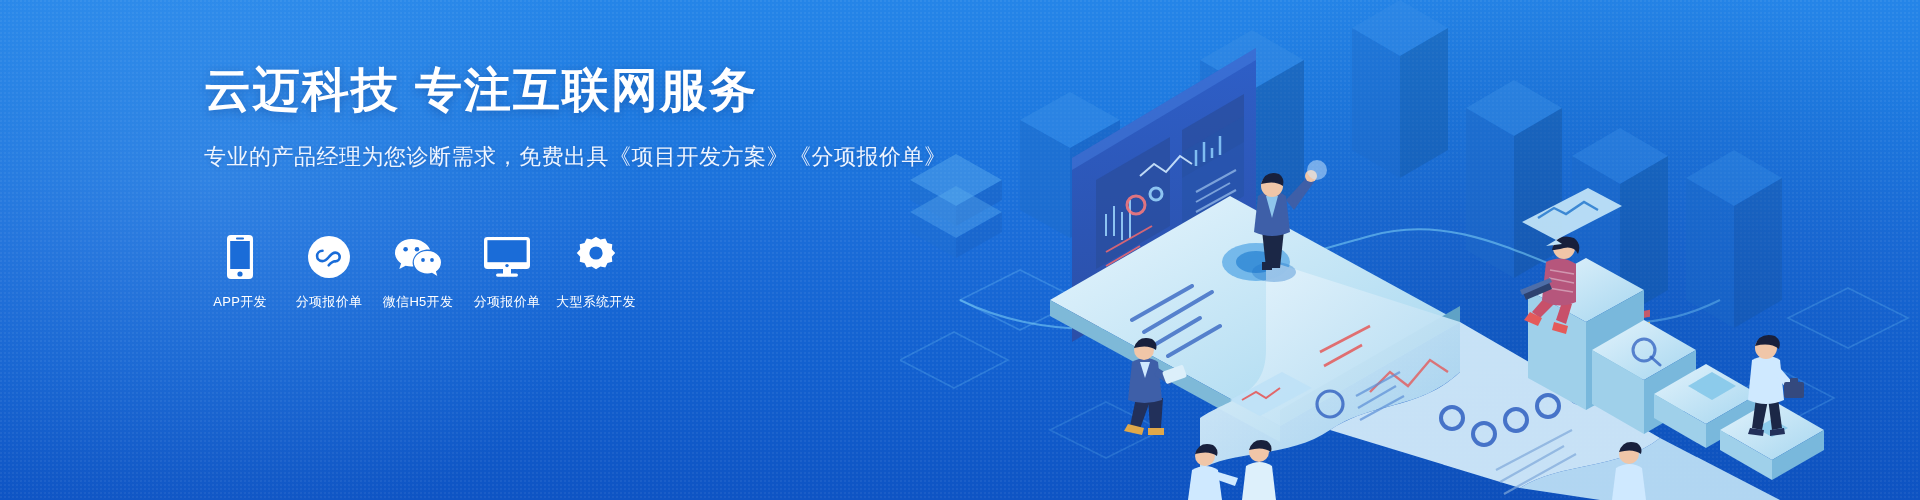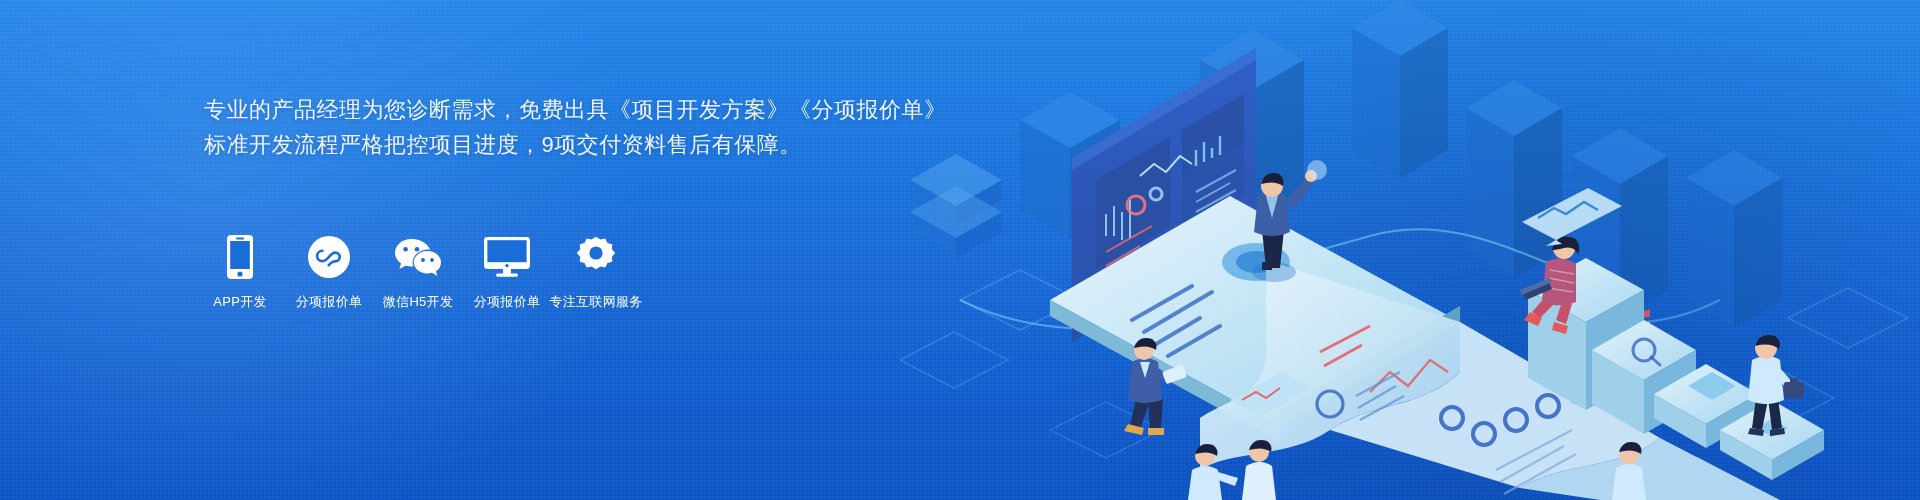--- a/index.html
+++ b/index.html
@@ -346,23 +346,23 @@
 
       <g>
         <polygon points="622,222 688,188 722,206 656,240" fill="#BFE2F7" opacity=".95"></polygon>
         <polygon points="646,246 656,240 662,244 Z" fill="#BFE2F7"></polygon>
         <polyline points="638,218 654,208 666,214 684,202 698,210" fill="none" stroke="#2F7FD0" stroke-width="2.4" opacity=".9"></polyline>
       </g>
     </svg>
   </div>
 
   <div class="copy">
+    <div class="headline">云迈科技 专注互联网服务</div>
     <div class="sub">
       <div class="sub-line">专业的产品经理为您诊断需求，免费出具《项目开发方案》《分项报价单》</div>
-      <div class="sub-line">标准开发流程严格把控项目进度，9项交付资料售后有保障。</div>
     </div>
   </div>
 
   <div class="icons">
 
     <div class="icon-item">
       <div class="icon-box">
         <svg width="26" height="44" viewBox="0 0 26 44" fill="#FFFFFF">
           <rect x="0" y="0" width="26" height="44" rx="4"></rect>
           <rect x="3.2" y="6" width="19.6" height="28" fill="#1A6CD8"></rect>
@@ -411,17 +411,17 @@
       <div class="icon-label">分项报价单</div>
     </div>
 
     <div class="icon-item">
       <div class="icon-box">
         <svg width="42" height="42" viewBox="0 0 42 42" fill="#FFFFFF">
           <path d="M21 0.8l4.4 2.6 4.9-1 2.2 4.5 4.8 1.4-.5 5 3.4 3.7-3.4 3.7.5 5-4.8 1.4-2.2 4.5-4.9-1L21 33.2l-4.4-2.6-4.9 1-2.2-4.5-4.8-1.4.5-5L1.8 17l3.4-3.7-.5-5 4.8-1.4 2.2-4.5 4.9 1L21 .8z"></path>
           <circle cx="21" cy="17" r="6.6" fill="#1A6CD8"></circle>
         </svg>
       </div>
-      <div class="icon-label">专注互联网服务</div>
+      <div class="icon-label">大型系统开发</div>
     </div>
 
   </div>
 </div>
 
 </body></html>

